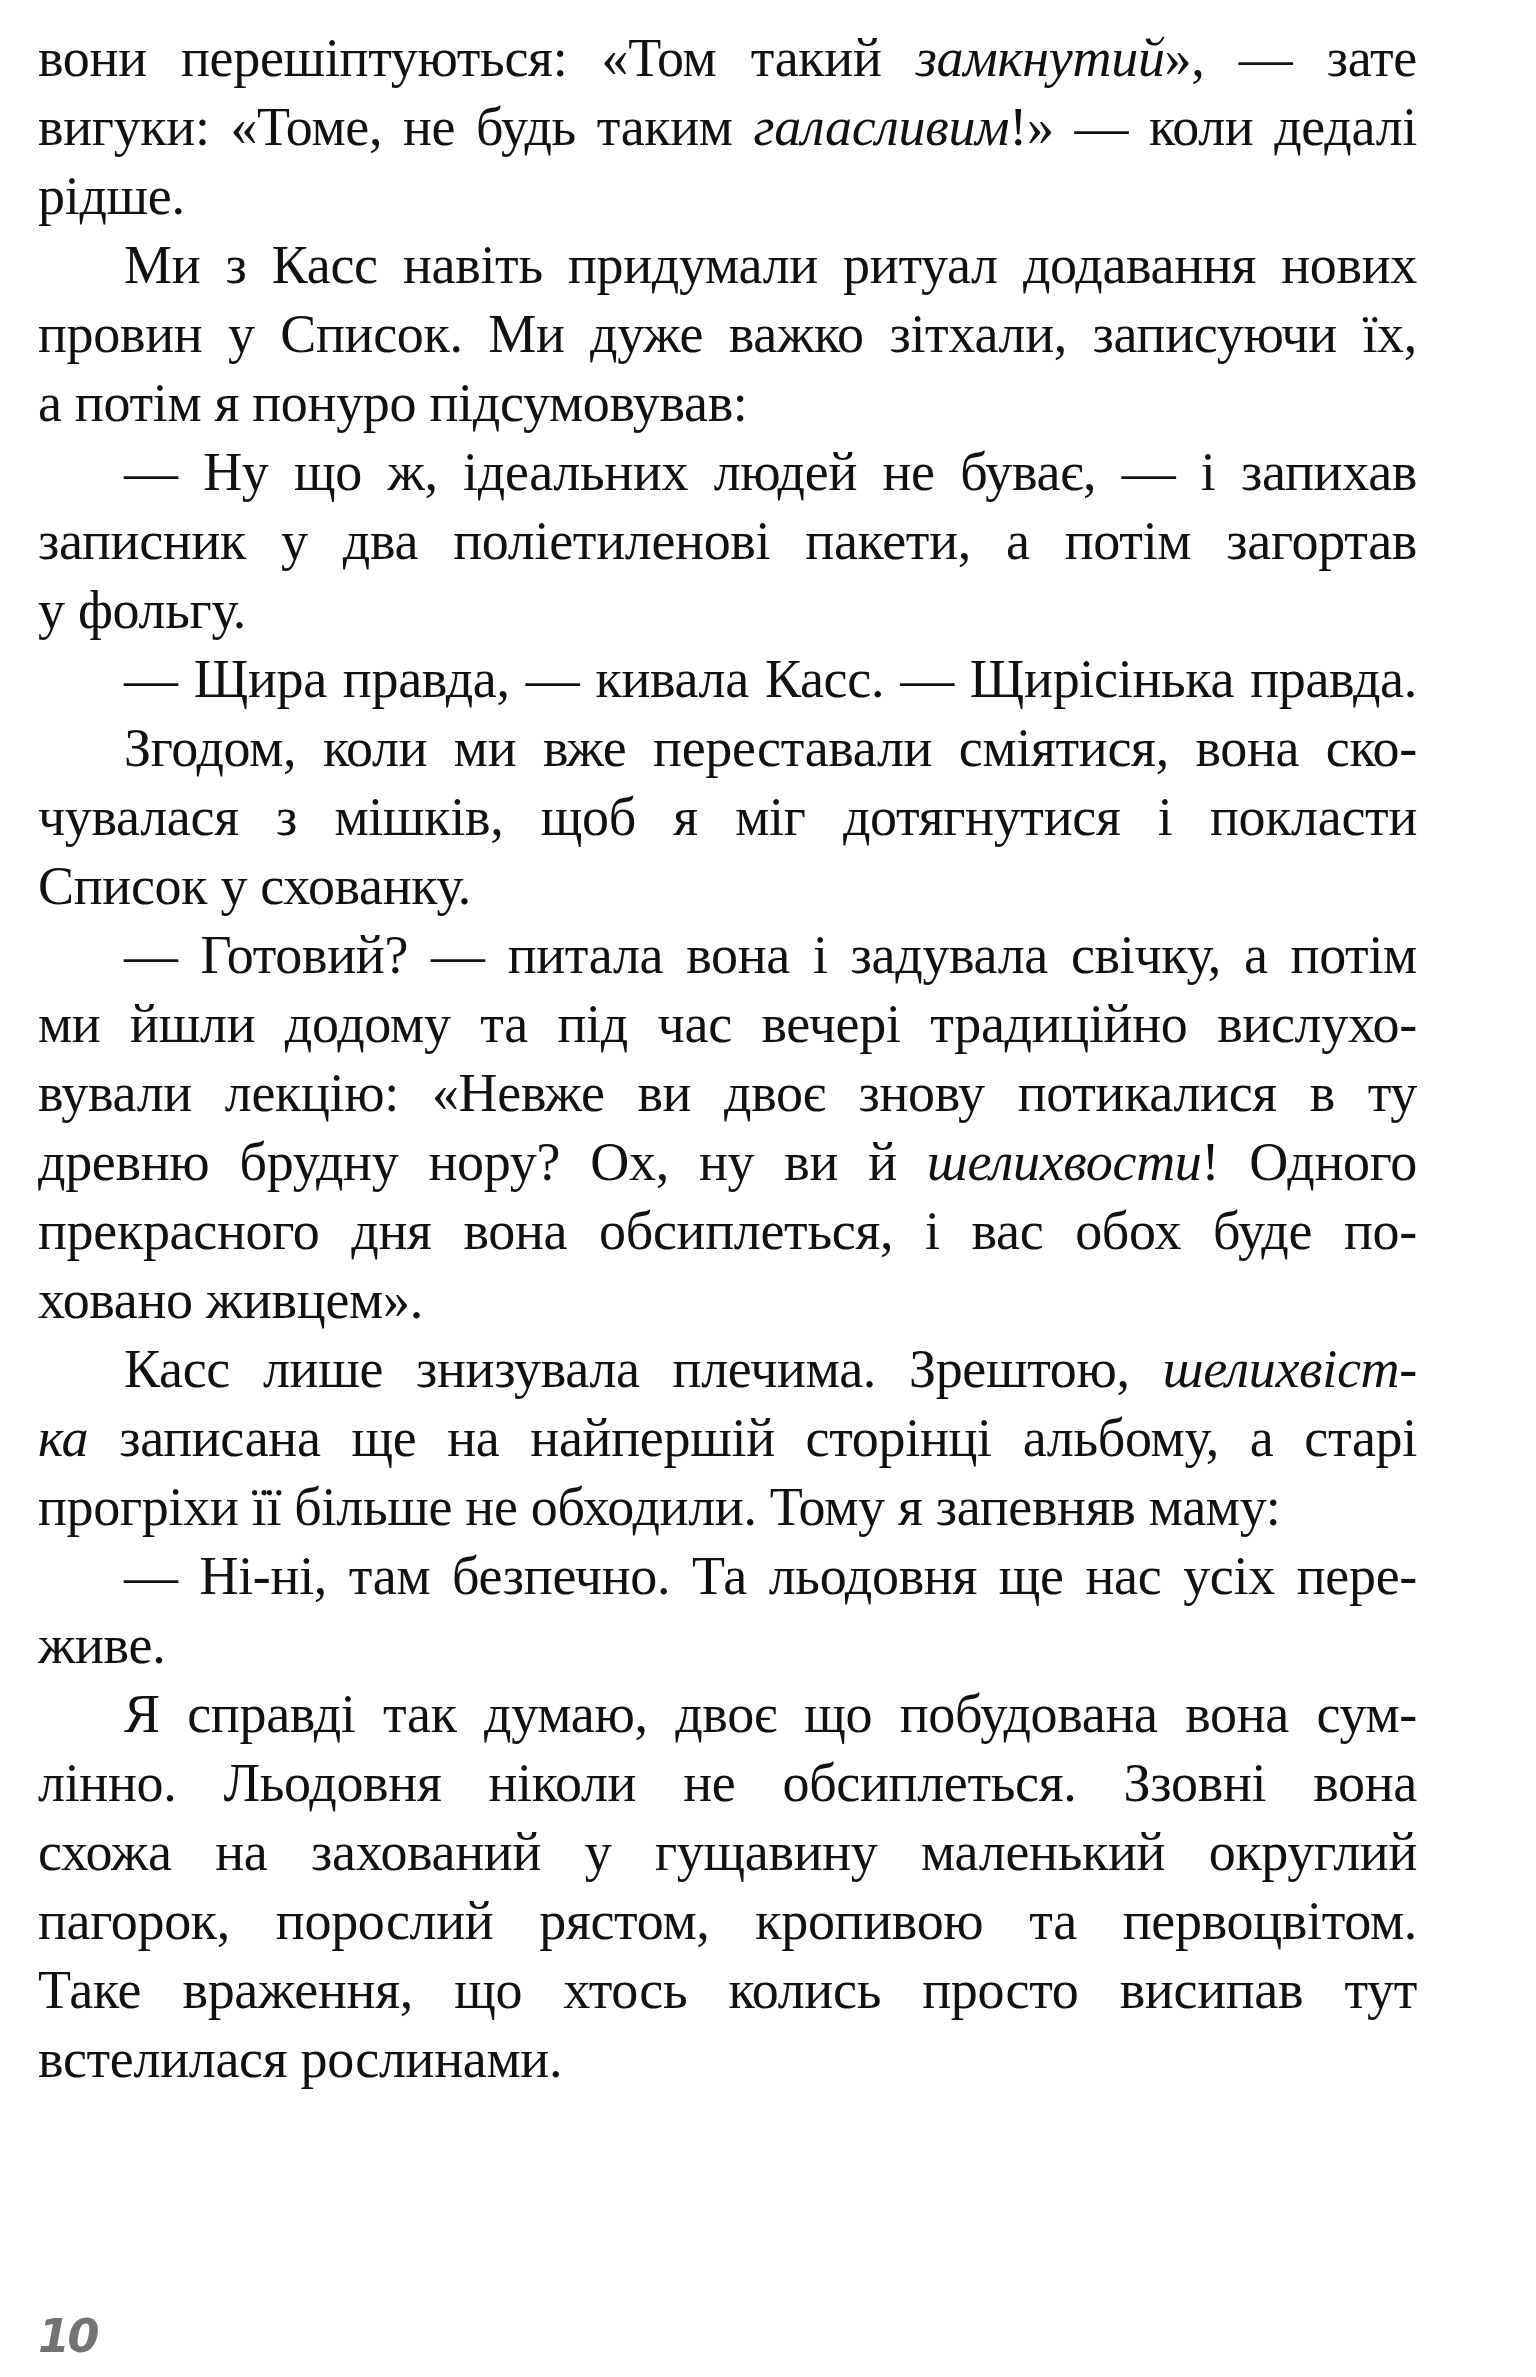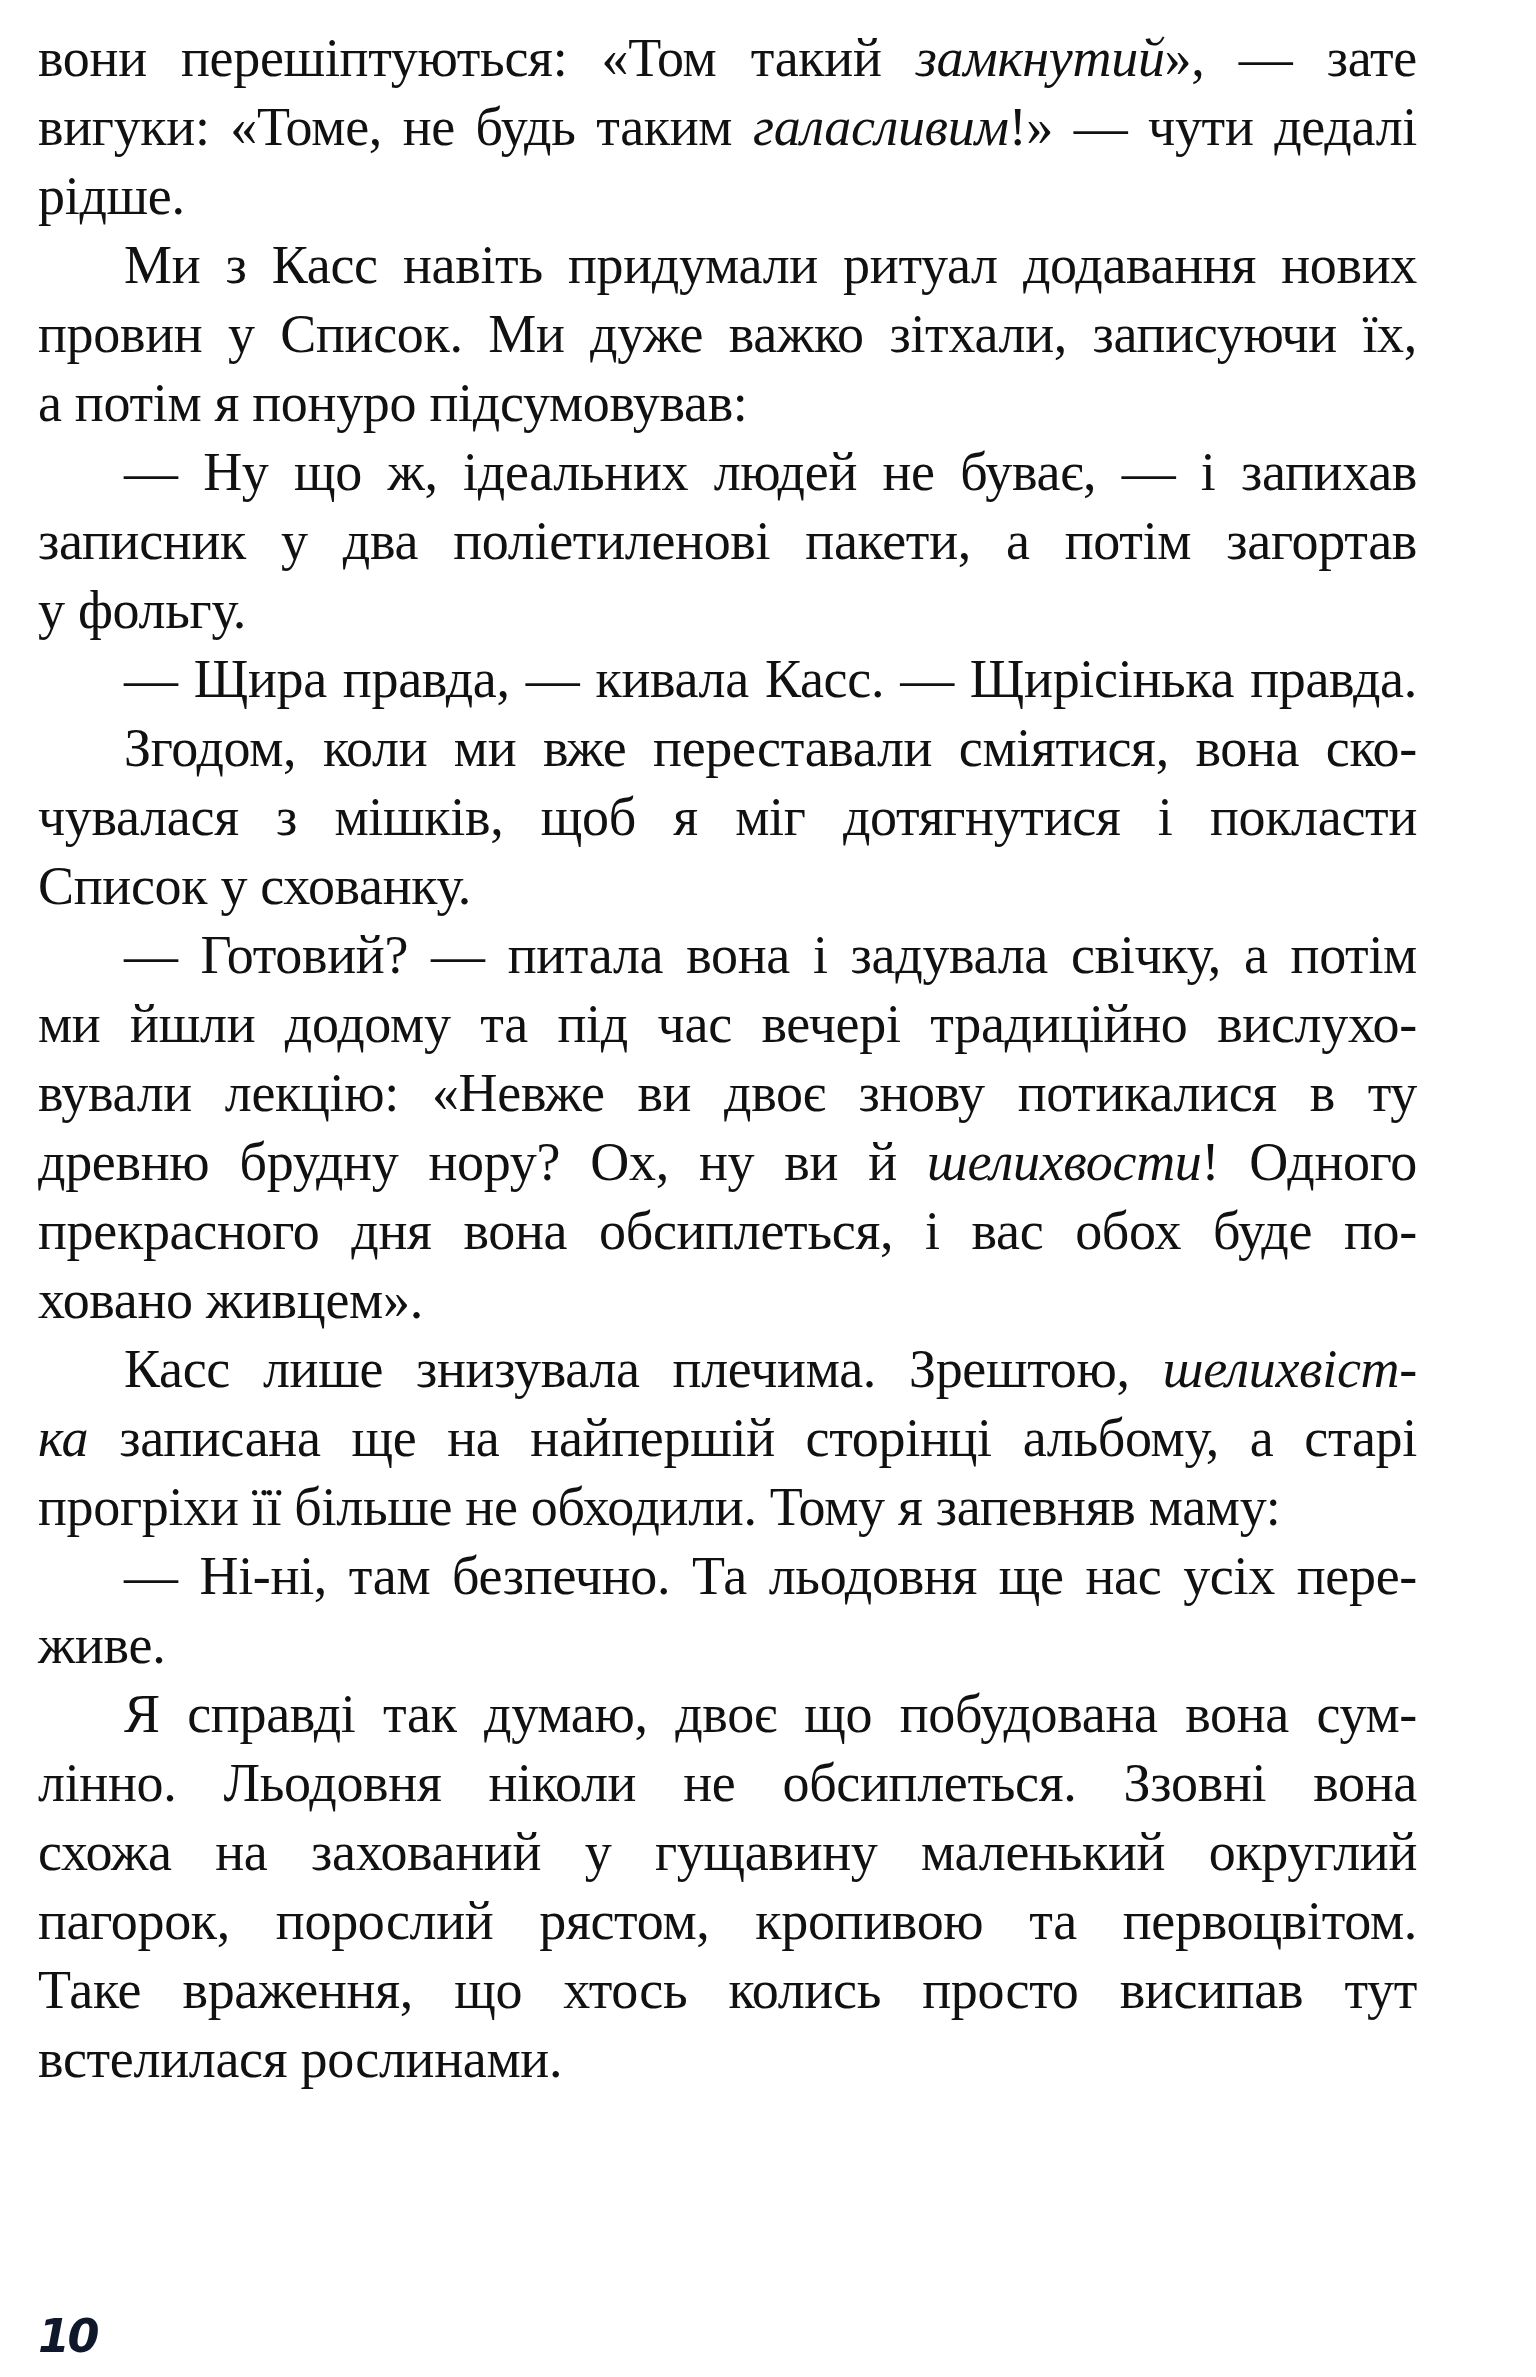--- a/index.html
+++ b/index.html
@@ -59,35 +59,35 @@
     }
     .page-number {
       position: absolute;
       left: 38px;
       top: 2313px;
       font-family: "DejaVu Sans", "Liberation Sans", sans-serif;
       font-weight: bold;
       font-style: italic;
       font-size: 46px;
       letter-spacing: -2.4px;
-      color: #0f172a;
+      color: #737373;
       line-height: 1;
     }
   </style>
 </head>
 <body>
 
 <div class="page">
   <div class="text-column">
 
     <span class="line">
         <span class="inner"><span>вони перешіптуються: «Том такий </span><span class="em">замкнутий</span><span>», — зате</span></span>
       </span>
     <span class="line">
-        <span class="inner"><span>вигуки: «Томе, не будь таким </span><span class="em">галасливим</span><span>!» — чути дедалі</span></span>
+        <span class="inner"><span>вигуки: «Томе, не будь таким </span><span class="em">галасливим</span><span>!» — коли дедалі</span></span>
       </span>
     <span class="line last">
         <span class="inner">рідше.</span>
       </span>
 
     <span class="line indent">
         <span class="inner">Ми з Касс навіть придумали ритуал додавання нових</span>
       </span>
     <span class="line">
         <span class="inner">провин у Список. Ми дуже важко зітхали, записуючи їх,</span>

